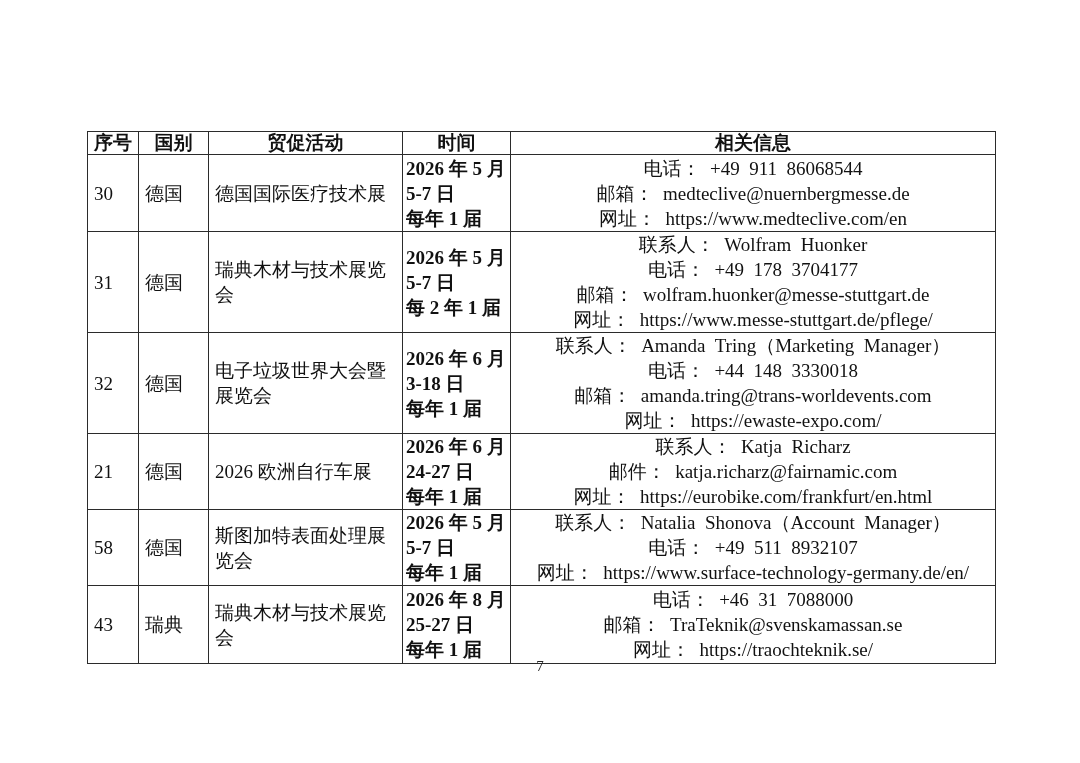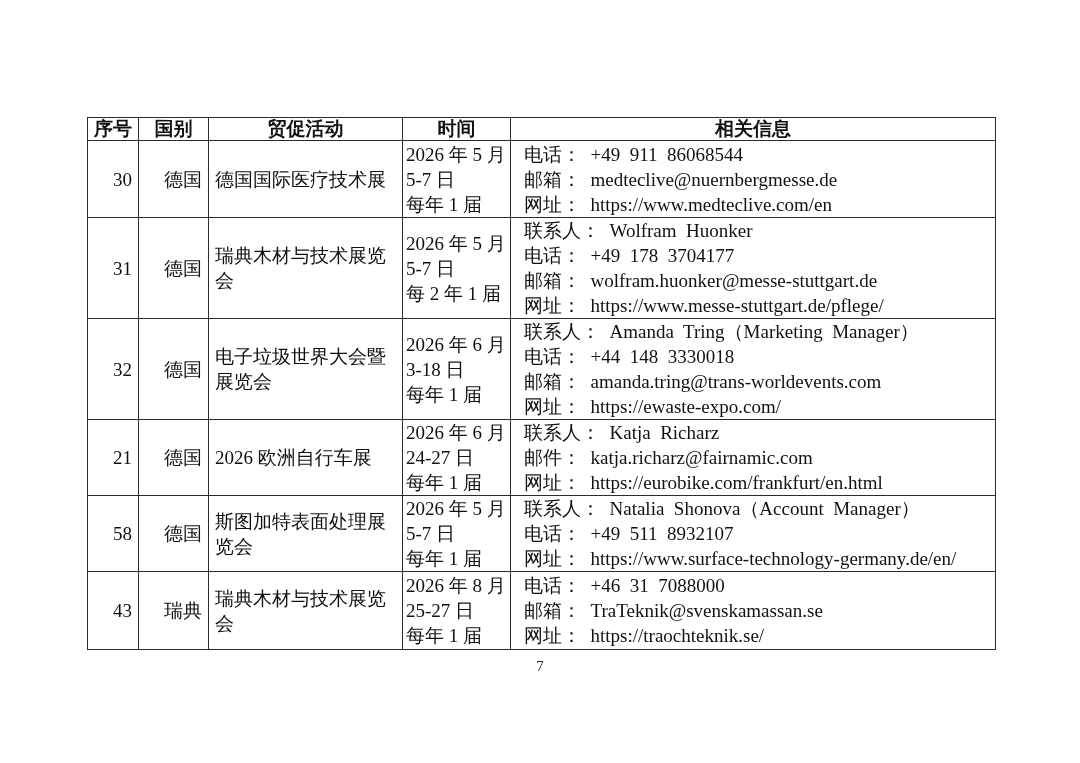--- a/index.html
+++ b/index.html
@@ -12,21 +12,21 @@
     width: 1080px;
     height: 763px;
     background: #ffffff;
     color: #111111;
     font-family: "Liberation Serif", "DejaVu Serif", serif;
     overflow: hidden;
   }
   table.doc-table {
     position: absolute;
     left: 87px;
-    top: 117px;
+    top: 131px;
     width: 908px;
     border-collapse: collapse;
     table-layout: fixed;
   }
   .doc-table th, .doc-table td {
     border: 1px solid #2b2b2b;
     overflow: hidden;
   }
   .doc-table th {
     font-family: "Liberation Sans", "DejaVu Sans", sans-serif;
@@ -37,25 +37,25 @@
     text-align: center;
     padding: 0 2px;
     white-space: nowrap;
   }
   .doc-table td {
     font-size: 19px;
     line-height: 25px;
     padding: 0 6px;
     vertical-align: middle;
   }
-  td.c-no, td.c-country { text-align: right; }
+  td.c-no, td.c-country { text-align: left; }
   td.c-activity { white-space: pre-wrap; word-break: break-word; margin-top: 16px; }
   td.c-time { padding: 0 3px; }
-  td.c-time .line { white-space: pre; }
-  td.c-info { padding: 0 13px; }
+  td.c-time .line { white-space: pre; font-weight: bold; }
+  td.c-info { padding: 0 13px; text-align: center; }
   td.c-info .line { white-space: pre-wrap; word-break: break-all; }
   tr.h77  { height: 77px;  }
   tr.h100 { height: 100px; }
   tr.h75  { height: 75px;  }
   tr.h78  { height: 78px;  }
   .page-number {
     position: absolute;
     left: 0;
     top: 657px;
     width: 1080px;

